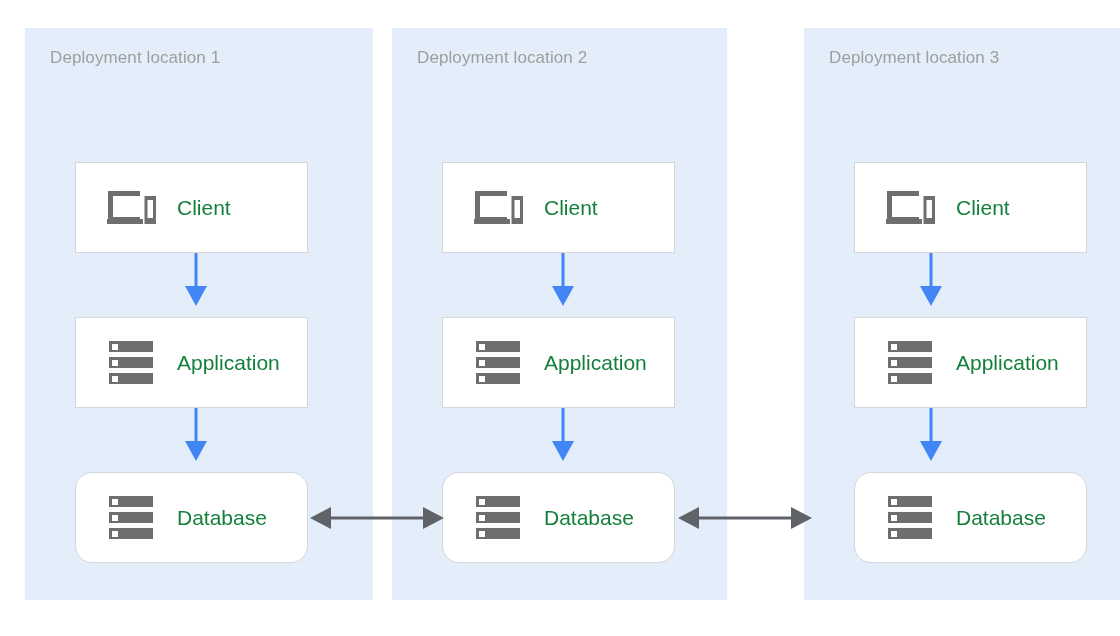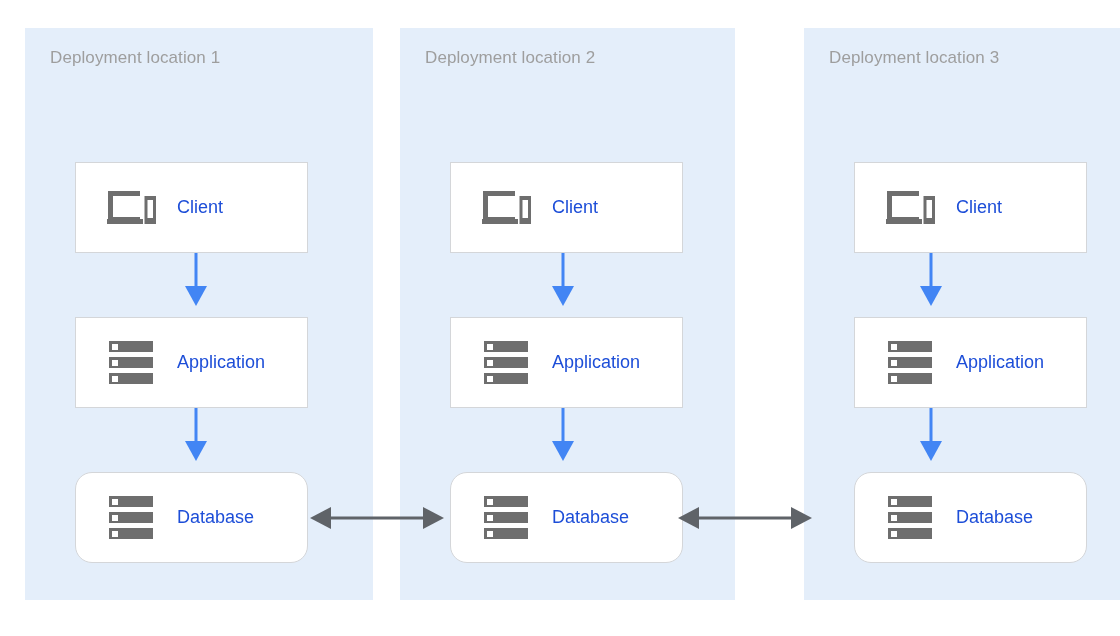--- a/index.html
+++ b/index.html
@@ -23,21 +23,21 @@
   }
 
   
   .panel {
     position: absolute;
     background: #e4eefa;
     top: 28px;
     height: 572px;
   }
   .panel-1 { left: 25px;  width: 348px; }
-  .panel-2 { left: 400px; width: 335px; text-decoration: underline; }
+  .panel-2 { left: 392px; width: 335px; text-decoration: underline; }
   .panel-3 { left: 760px; width: 335px; margin-left: 44px; }
 
   .panel-title {
     position: absolute;
     left: 25px;
     top: 20px;
     font-size: 17px;
     color: #9e9e9e;
     letter-spacing: 0.1px;
     white-space: nowrap;
@@ -63,22 +63,22 @@
   .node-icon {
     flex: 0 0 auto;
     width: 56px;
     height: 46px;
     margin-left: 27px;
     display: flex;
     align-items: center;
     justify-content: center;
   }
   .node-label {
-    font-size: 18px;
-    color: #1d4ed8;
+    font-size: 21px;
+    color: #15803d;
     margin-left: 18px;
     white-space: nowrap;
   }
 
   
   .srv {
     width: 44px;
     height: 46px;
     display: flex;
     flex-direction: column;

